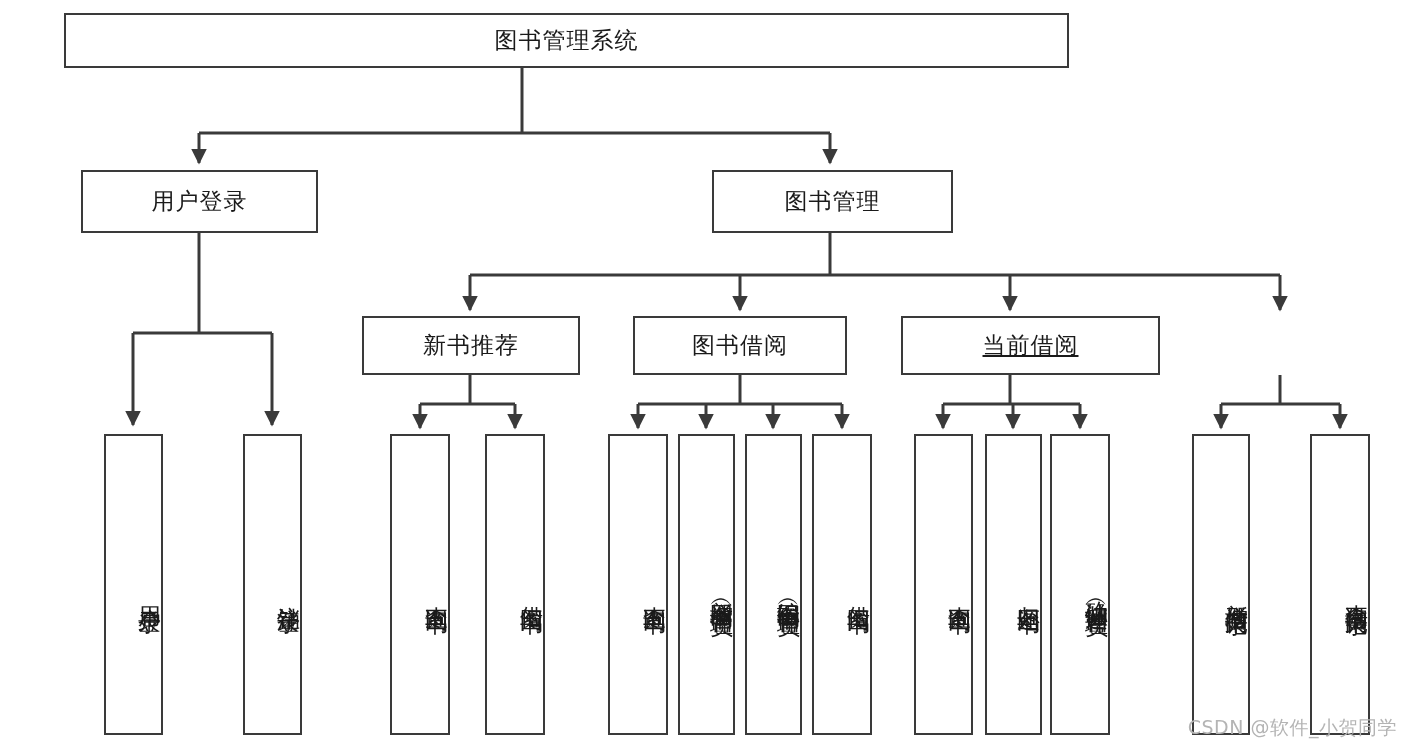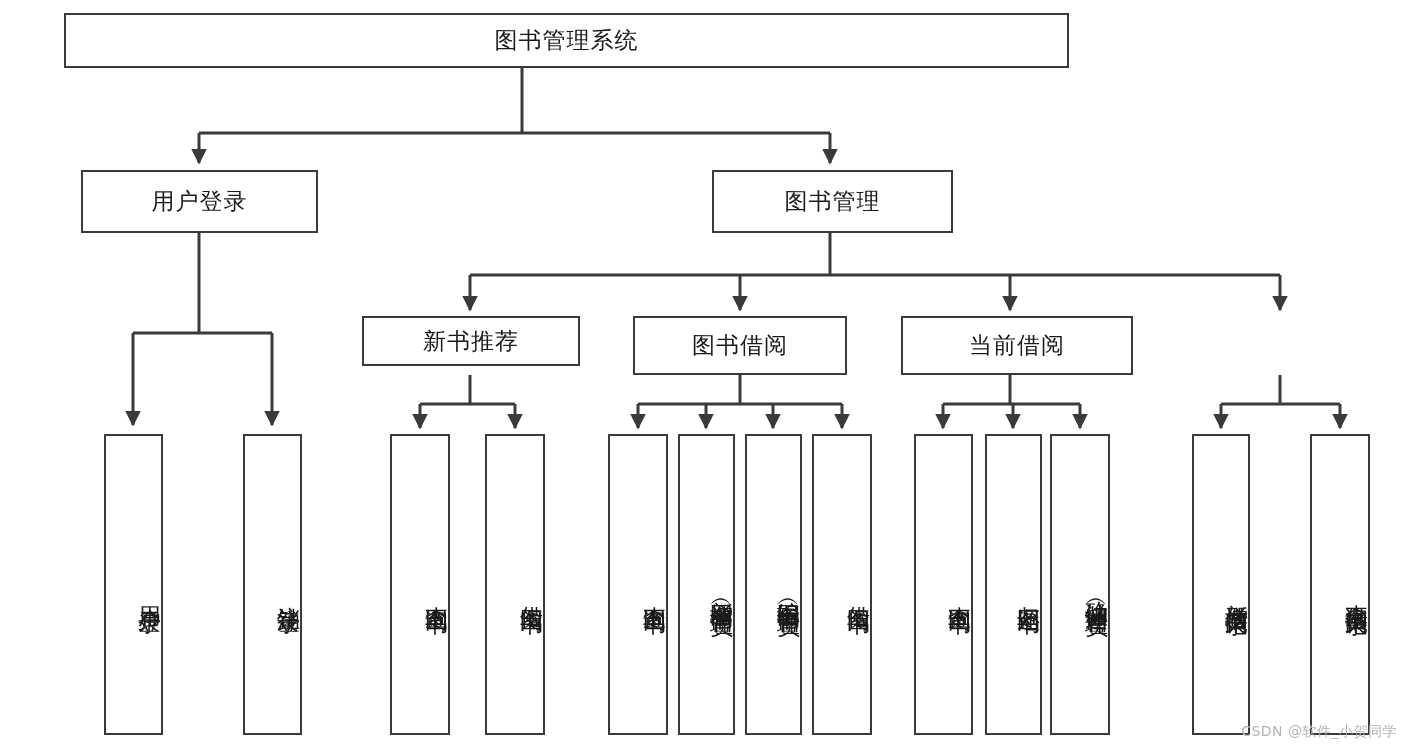--- a/index.html
+++ b/index.html
@@ -50,21 +50,21 @@
   }
   .node.vert span {
     writing-mode: vertical-rl;
     text-orientation: upright;
     line-height: 1.0;
   }
   .watermark {
     position: absolute;
     right: 8px;
     bottom: 6px;
-    font-size: 14px;
+    font-size: 19px;
     color: #b4b4b4;
     letter-spacing: 0.5px;
     white-space: nowrap;
   }
 </style>
 </head>
 <body>
 
 <div id="canvas">
 
@@ -123,27 +123,27 @@
     <span>图书管理系统</span>
   </div>
 
   <div class="node horiz" style="left:81px; top:170px; width:237px; height:63px;">
     <span>用户登录</span>
   </div>
   <div class="node horiz" style="left:712px; top:170px; width:241px; height:63px;">
     <span>图书管理</span>
   </div>
 
-  <div class="node horiz" style="left:362px; top:316px; width:218px; height:50px;">
+  <div class="node horiz" style="left:362px; top:316px; width:218px; height:59px;">
     <span>新书推荐</span>
   </div>
   <div class="node horiz" style="left:633px; top:316px; width:214px; height:59px;">
     <span>图书借阅</span>
   </div>
-  <div class="node horiz" style="left:901px; top:316px; width:232px; height:59px;">
+  <div class="node horiz" style="left:901px; top:316px; width:259px; height:59px;text-decoration:underline;">
     <span>当前借阅</span>
   </div>
 
   <div class="node vert" style="left:104px; top:434px; width:59px; height:301px;">
     <span>用户登录</span>
   </div>
   <div class="node vert" style="left:243px; top:434px; width:59px; height:301px;">
     <span>注销登录</span>
   </div>
 

